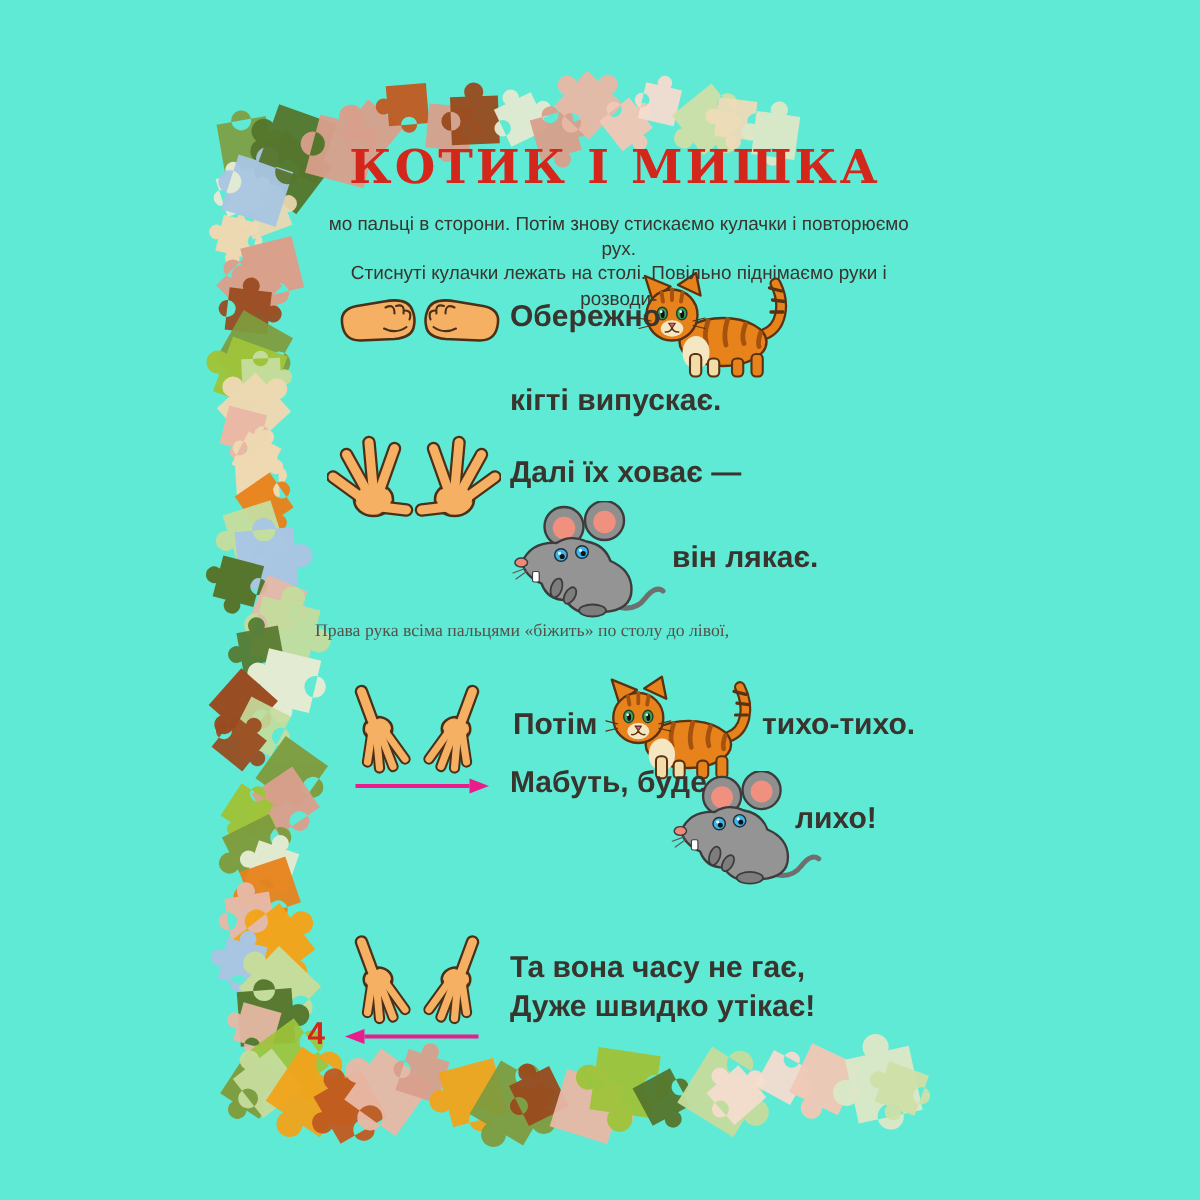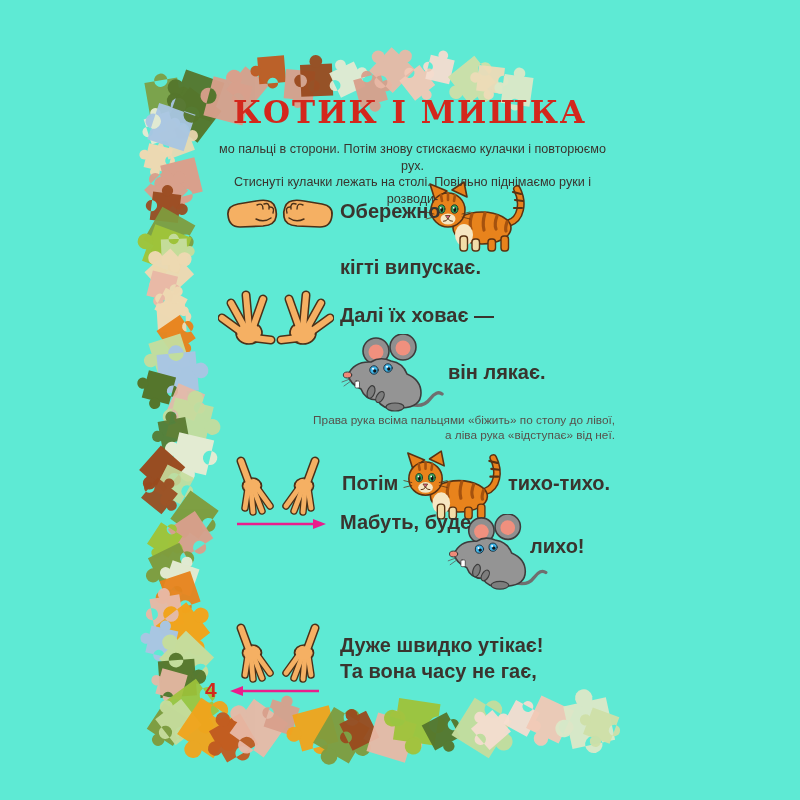--- a/index.html
+++ b/index.html
@@ -6,22 +6,22 @@
   .page{position:relative;width:800px;height:800px;background:#5eead4;overflow:hidden;
         font-family:"Liberation Sans",sans-serif;}
   #decor-svg{position:absolute;left:0;top:0;z-index:0;}
   .title{position:absolute;left:150px;top:94px;width:520px;text-align:center;
          font-family:"DejaVu Serif",serif;font-weight:bold;font-size:31px;
          letter-spacing:2px;color:var(--title);z-index:2;}
   .intro{position:absolute;left:210px;top:141px;width:405px;text-align:center;
          font-size:12.6px;line-height:16.5px;color:var(--text);z-index:2;}
   .verse{position:absolute;font-size:20px;color:var(--text);z-index:2;white-space:nowrap;font-weight:bold;}
   .verse2{line-height:26px;}
-  .note{position:absolute;left:210px;width:405px;text-align:right;
-        font-size:11.8px;line-height:15px;color:var(--note);z-index:2;}
+  .note{position:absolute;left:210px;width:405px;text-align:left;
+        font-size:11.8px;line-height:15px;color:var(--note);z-index:2;font-family:Liberation Serif, serif;}
   .icon{position:absolute;z-index:1;}
   .pagenum{position:absolute;left:205px;top:678px;font-size:21px;font-weight:bold;
            color:var(--page_number);z-index:3;}
   .arrow line{stroke:var(--arrow);}
   .arrow polygon{fill:var(--arrow);}
   .defs-hidden{position:absolute;width:0;height:0;overflow:hidden;}
 </style>
 </head>
 <body>
 
@@ -466,21 +466,20 @@
     <use href="#openhand-sym" x="58"></use>
   </svg>
   <div class="verse" style="left:340px;top:304px">Далі їх ховає —</div>
   <svg class="icon" style="left:340px;top:334px" width="104" height="82" viewBox="0 0 104 82">
       <use href="#mouse-sym"></use>
     </svg>
   <div class="verse" style="left:448px;top:361px">він лякає.</div>
 
   <div class="note" style="top:413px">
     <div>Права рука всіма пальцями «біжить» по столу до лівої,</div>
-    <div>а ліва рука «відступає» від неї.</div>
   </div>
 
   <svg class="icon" style="left:226px;top:456px" width="104" height="76" viewBox="0 0 102 76">
     <use href="#benthand-sym" transform="translate(58,0) scale(-1,1)"></use>
     <use href="#benthand-sym" x="44"></use>
     <g class="arrow">
       <line x1="10" y1="68" x2="86" y2="68" stroke-width="2.6"></line>
       <polygon points="86,63 99,68 86,73"></polygon>
     </g>
   </svg>
@@ -499,19 +498,19 @@
 
   <svg class="icon" style="left:226px;top:623px" width="104" height="76" viewBox="0 0 102 76">
     <use href="#benthand-sym" transform="translate(58,0) scale(-1,1)"></use>
     <use href="#benthand-sym" x="44"></use>
     <g class="arrow">
       <line x1="16" y1="68" x2="92" y2="68" stroke-width="2.6"></line>
       <polygon points="16,63 3,68 16,73"></polygon>
     </g>
   </svg>
   <div class="verse verse2" style="left:340px;top:632px">
+    <div>Та вона часу не гає,</div>
     <div>Дуже швидко утікає!</div>
-    <div>Та вона часу не гає,</div>
   </div>
 
   <div class="pagenum">4</div>
 
 </div>
 
 </body></html>

